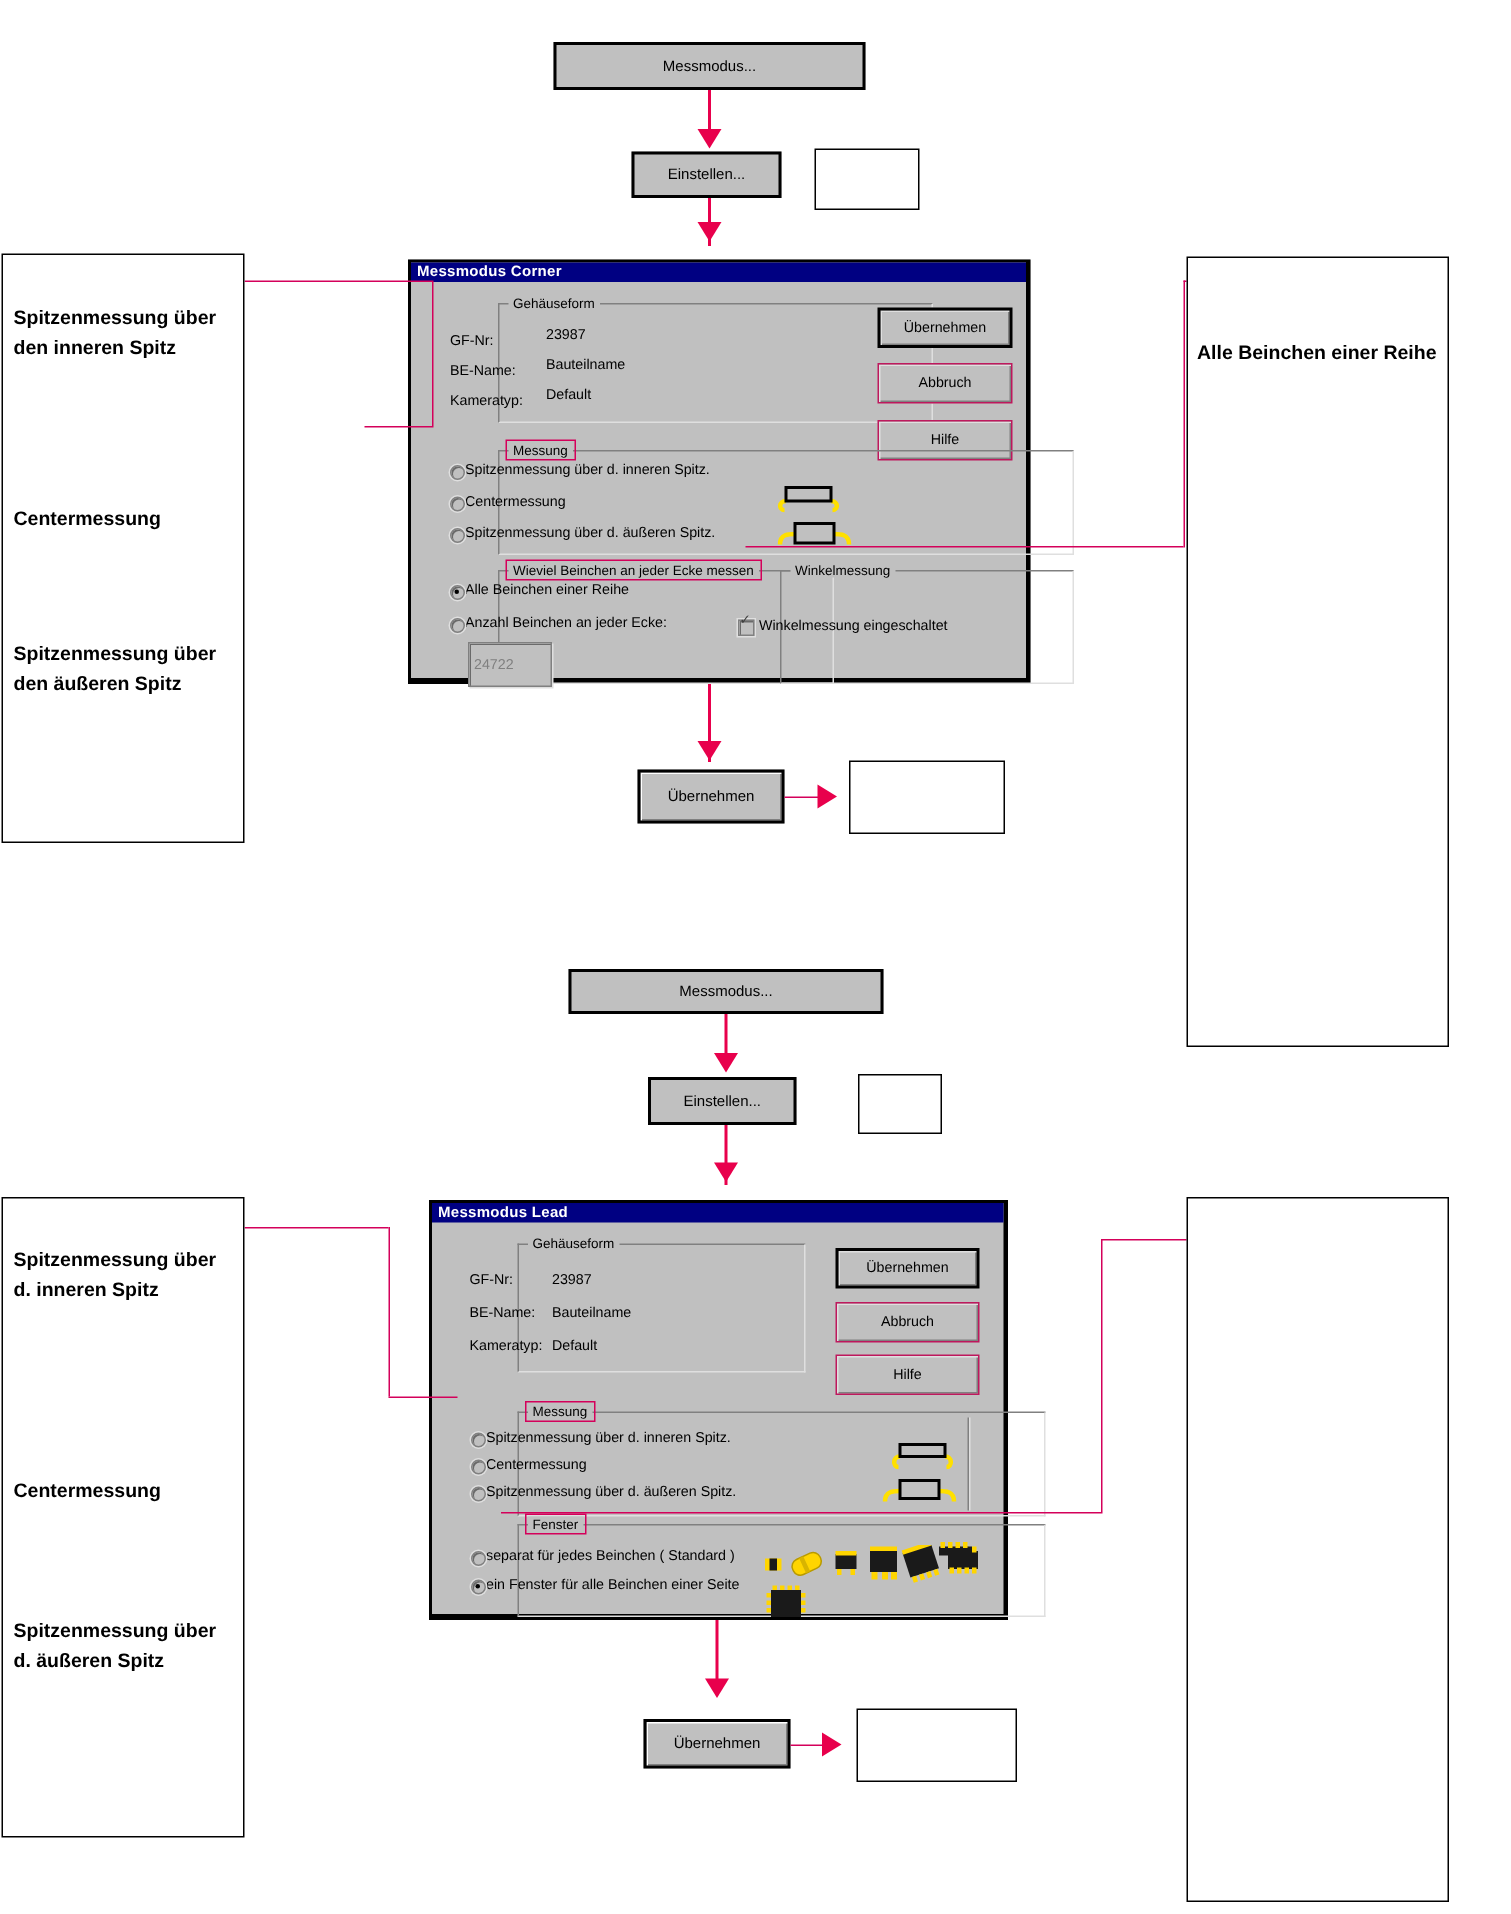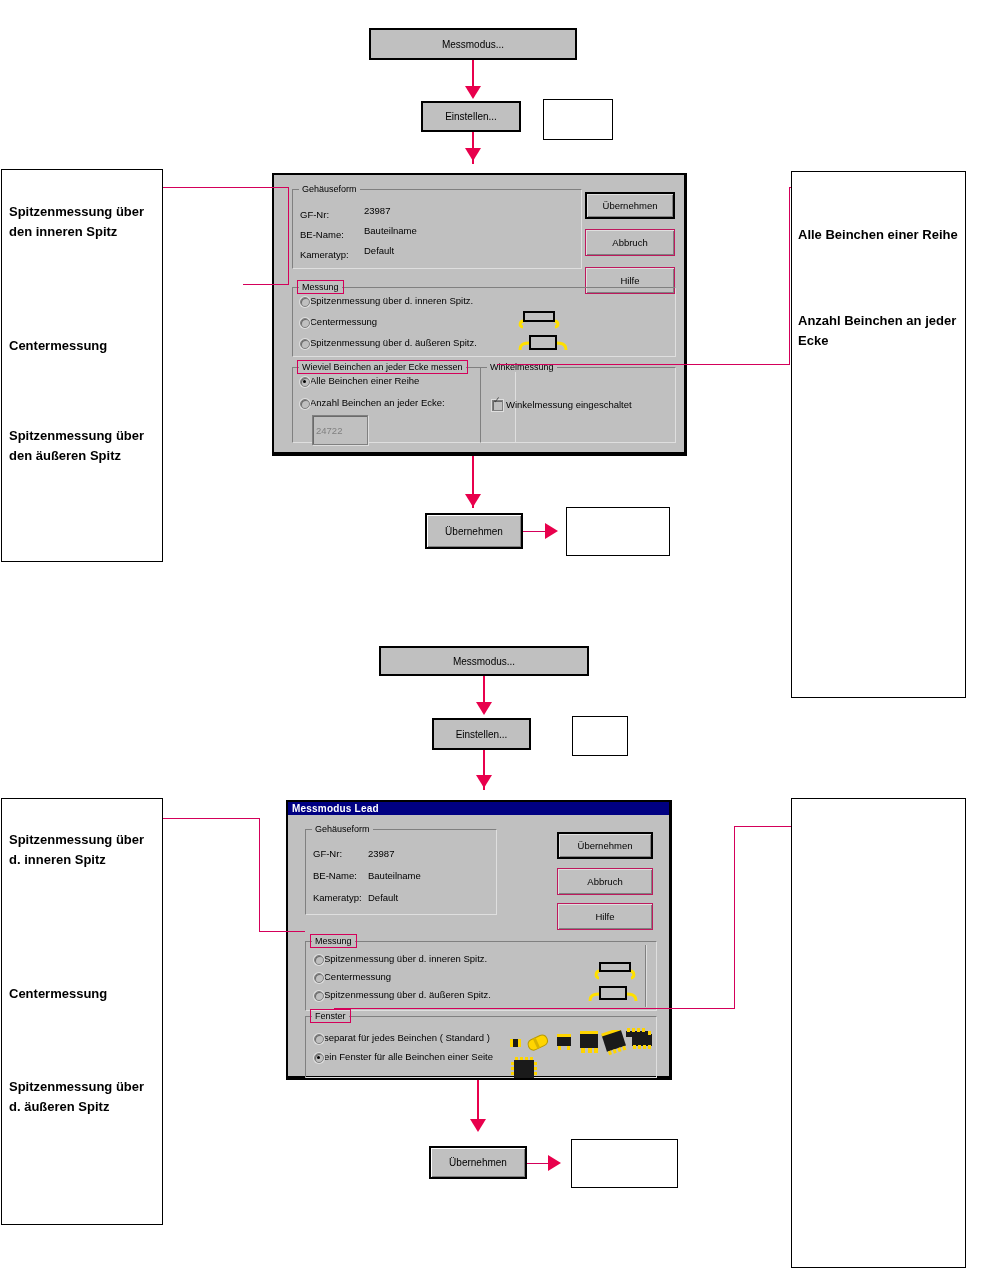--- a/index.html
+++ b/index.html
@@ -73,20 +73,21 @@
     padding:1px 0 1px 4px;
     letter-spacing:0.2px;
   }
   .dlgbody { position:relative; width:100%; height:calc(100% - 14px); }
 
   .group {
     position:absolute;
     border:1px solid #808080;
     border-right-color:#dfdfdf;
     border-bottom-color:#dfdfdf;
+    margin-left:40px;
   }
   .group > .glabel {
     position:absolute; top:-6px; left:6px;
     background:#c0c0c0; padding:0 3px;
     font-size:9px; color:#000;
   }
   .glabel.hl {
     outline:1px solid #d4005a;
     outline-offset:1px;
   }
@@ -155,20 +156,23 @@
 
 <div class="flowbtn" style="left:421px; top:101px; width:100px; height:31px;">
   <span>Einstellen...</span>
 </div>
 <div class="emptybox" style="left:543px; top:99px; width:70px; height:41px;"></div>
 
 <div class="pink vline" style="left:472px; top:132px; width:2px; height:32px;"></div>
 <div class="arrow-down" style="left:465px; top:148px;"></div>
 
 <div class="dlg" style="left:272px; top:173px; width:415px; height:283px;">
+  <div class="titlebar">
+    <span>Messmodus Corner</span>
+  </div>
   <div class="dlgbody">
 
     <div class="group" style="left:18px; top:14px; width:290px; height:80px;">
       <span class="glabel">Gehäuseform</span>
     </div>
     <div class="fld" style="left:26px; top:34px;">GF-Nr:</div>
     <div class="fld" style="left:90px; top:30px;">23987</div>
     <div class="fld" style="left:26px; top:54px;">BE-Name:</div>
     <div class="fld" style="left:90px; top:50px;">Bauteilname</div>
     <div class="fld" style="left:26px; top:74px;">Kameratyp:</div>
@@ -417,22 +421,20 @@
 <div class="note" style="left:1px; top:169px; width:162px; height:393px;">
   <div class="ln" style="top:32px;">Spitzenmessung über
 den inneren Spitz</div>
   <div class="ln" style="top:166px;">Centermessung</div>
   <div class="ln" style="top:256px;">Spitzenmessung über
 den äußeren Spitz</div>
 </div>
 
 <div class="note" style="left:791px; top:171px; width:175px; height:527px;">
   <div class="ln" style="top:53px; left:6px;">Alle Beinchen einer Reihe</div>
-  <div class="ln" style="top:139px; left:6px;">Anzahl Beinchen an jeder
-Ecke</div>
 </div>
 
 <div class="note" style="left:1px; top:798px; width:162px; height:427px;">
   <div class="ln" style="top:31px;">Spitzenmessung über
 d. inneren Spitz</div>
   <div class="ln" style="top:185px;">Centermessung</div>
   <div class="ln" style="top:278px;">Spitzenmessung über
 d. äußeren Spitz</div>
 </div>
 

